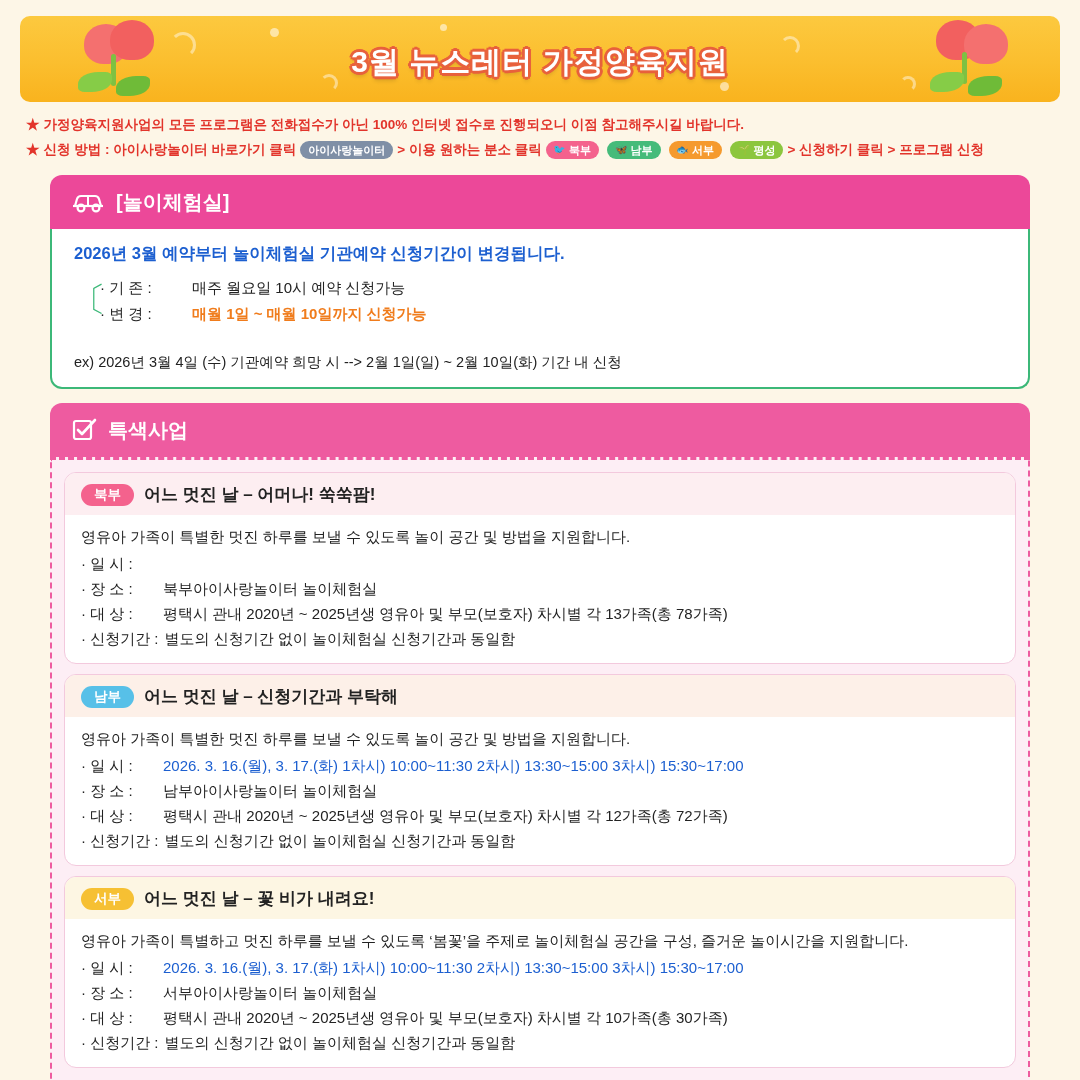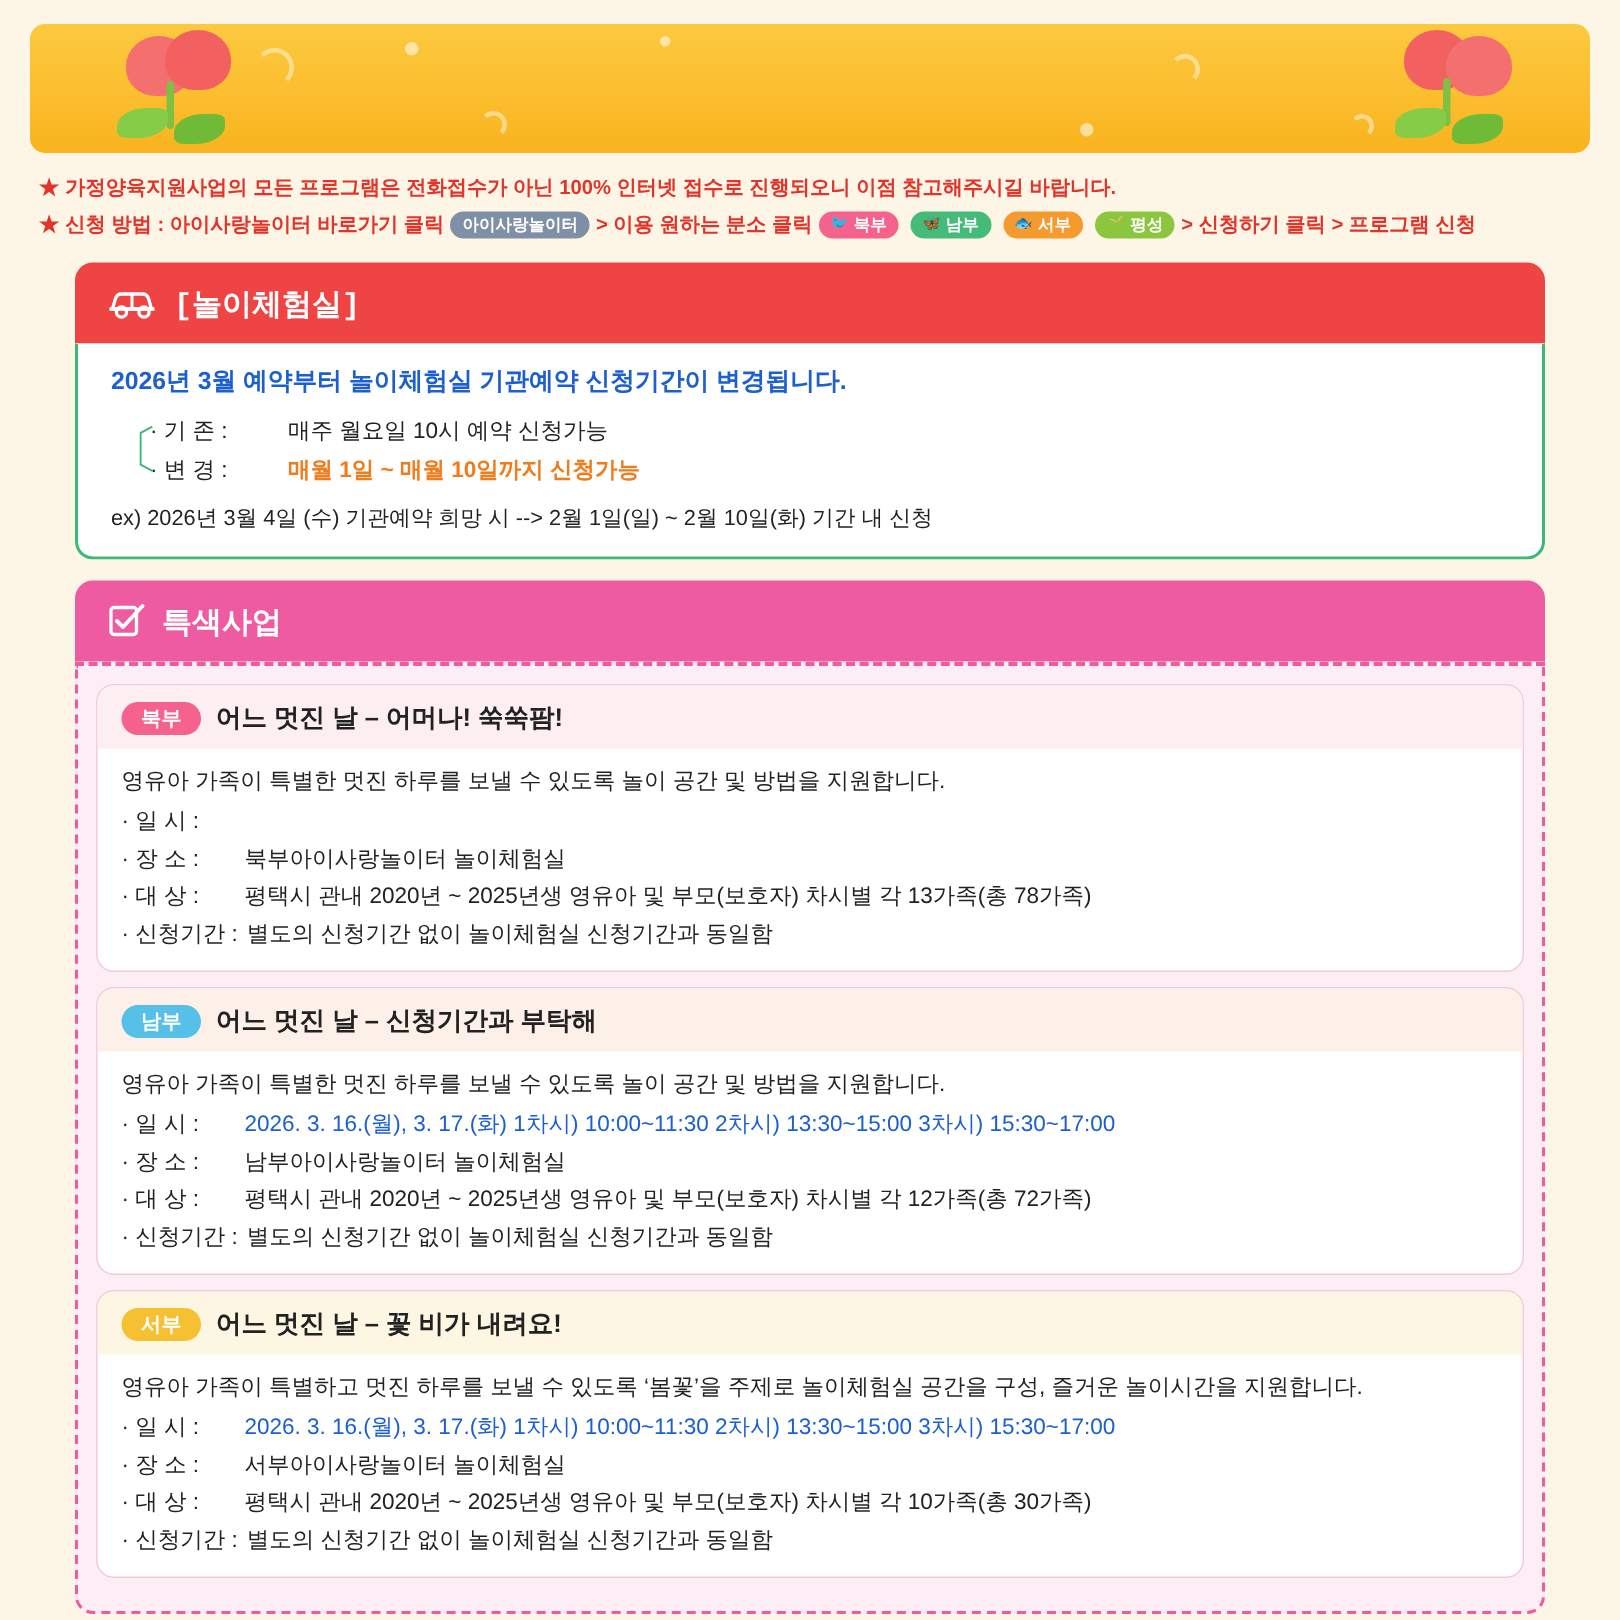--- a/index.html
+++ b/index.html
@@ -118,21 +118,21 @@
     display: flex;
     align-items: center;
     gap: 10px;
     height: 54px;
     padding: 0 22px;
     border-radius: 12px 12px 0 0;
     color: #fff;
     font-size: 20px;
     font-weight: bold;
   }
-  .sec-head.green { background: #ef4444; font-family: Liberation Mono, monospace; }
+  .sec-head.green { background: #ec4899; }
   .sec-head.pink  { background: #ee5ba0; }
   .sec-body {
     background: #fff;
     border: 2px solid #3cb878;
     border-top: none;
     border-radius: 0 0 12px 12px;
     padding: 14px 6px 14px 22px;
   }
   .sec-body.pinkframe {
     border-color: #ee5ba0;
@@ -154,21 +154,21 @@
     color: #222;
     line-height: 26px;
     margin-left: 26px;
   }
   .kv-row .k { width: 92px; flex: 0 0 92px; }
   .kv-row .v { }
   .kv-row .v.hl { color: #f07c1c; font-weight: bold; }
   .ex-line {
     font-size: 14.5px;
     color: #222;
-    margin-top: 8px;
+    margin-top: 24px;
     line-height: 22px;
   }
   .curve {
     position: absolute;
     font-size: 34px;
     color: #3cb878;
   }
 
   
   .prog-card {
@@ -247,20 +247,21 @@
     </div>
 
     <div class="tulip" style="right:42px; top:2px;">
       <div class="petal" style="left:14px; top:2px; background:#f2605f;"></div>
       <div class="petal" style="left:42px; top:6px;"></div>
       <div class="stem" style="left:40px;"></div>
       <div class="leaf" style="left:8px; top:54px; background:#86cc47;"></div>
       <div class="leaf" style="left:46px; top:58px; background:#6fbb38;"></div>
     </div>
 
+    <div class="banner-title">3월 뉴스레터 가정양육지원</div>
   </div>
 
   <div class="notices">
     <div class="notice-line">
       <span class="star">★</span>
       <span>가정양육지원사업의 모든 프로그램은 전화접수가 아닌 100% 인터넷 접수로 진행되오니 이점 참고해주시길 바랍니다.</span>
     </div>
     <div class="notice-line">
       <span class="star">★</span>
       <span>신청 방법 : 아이사랑놀이터 바로가기 클릭</span>

